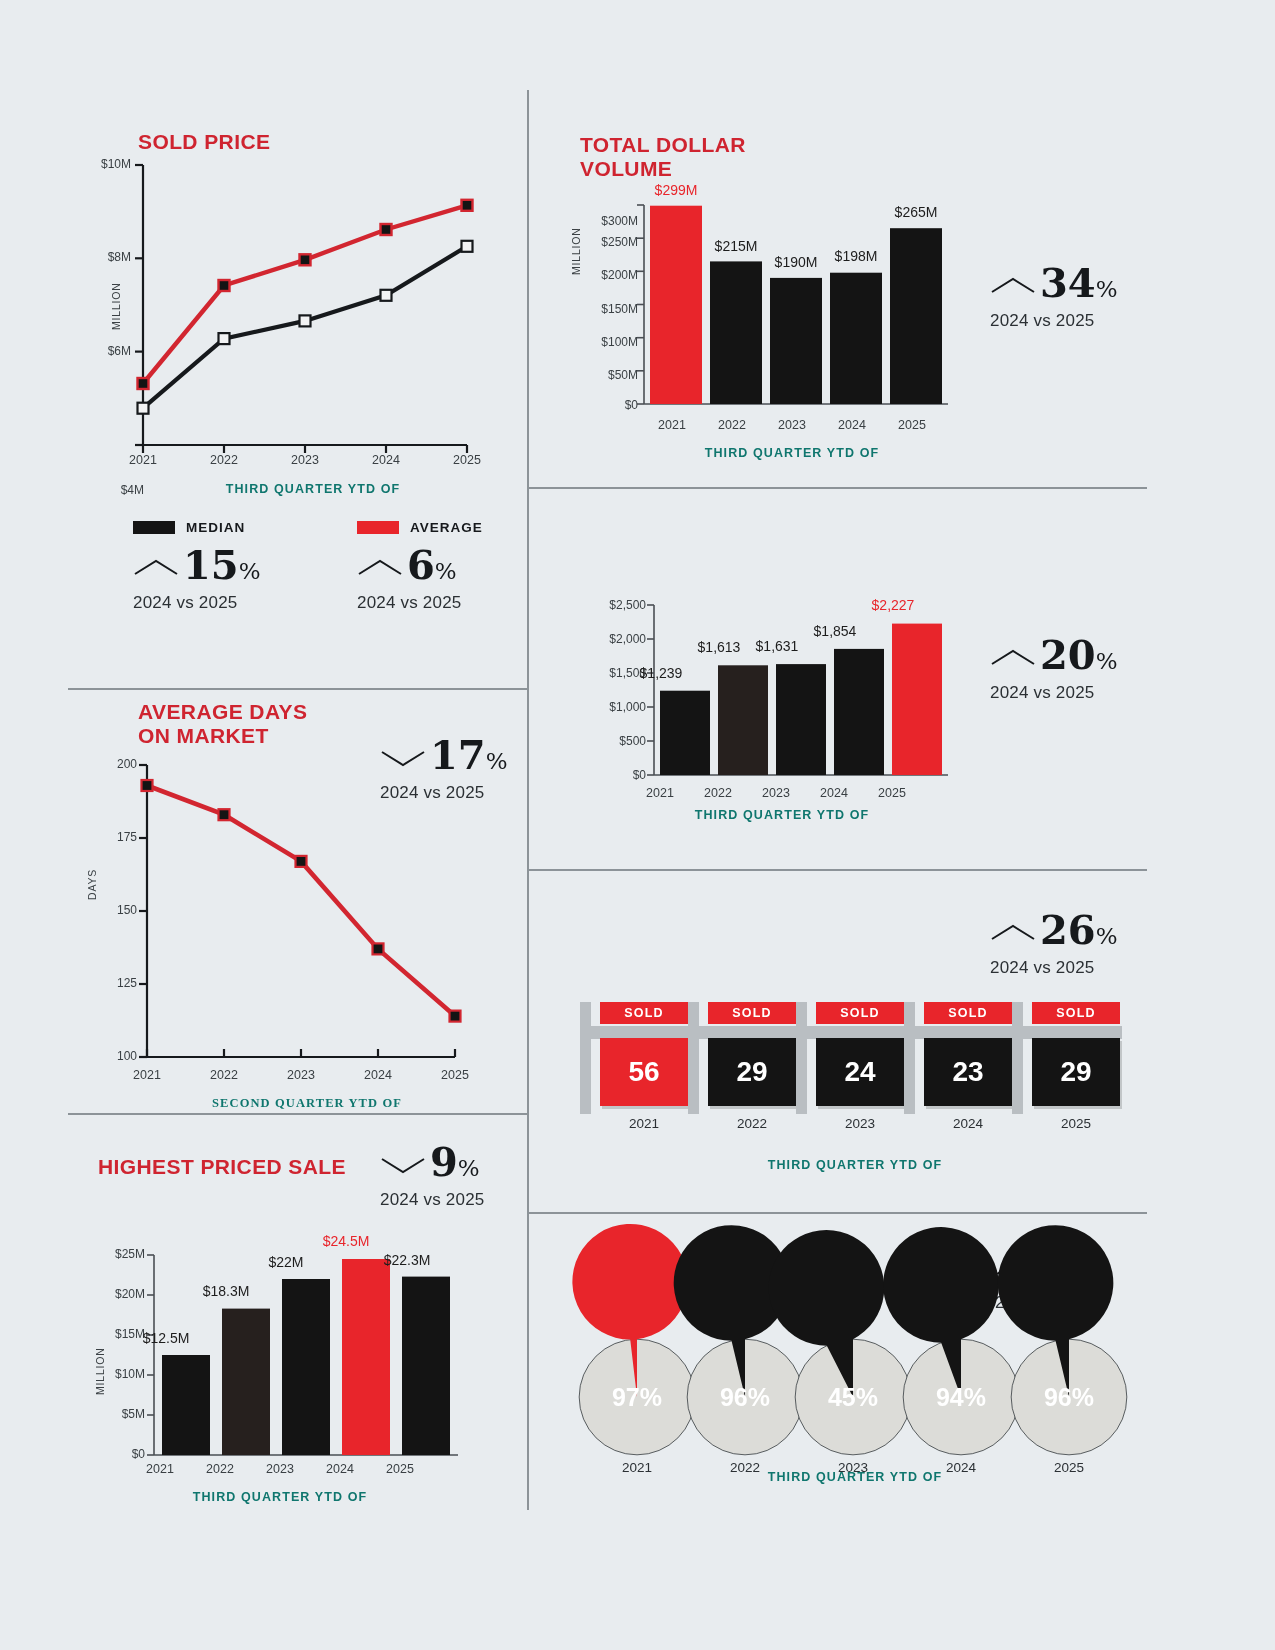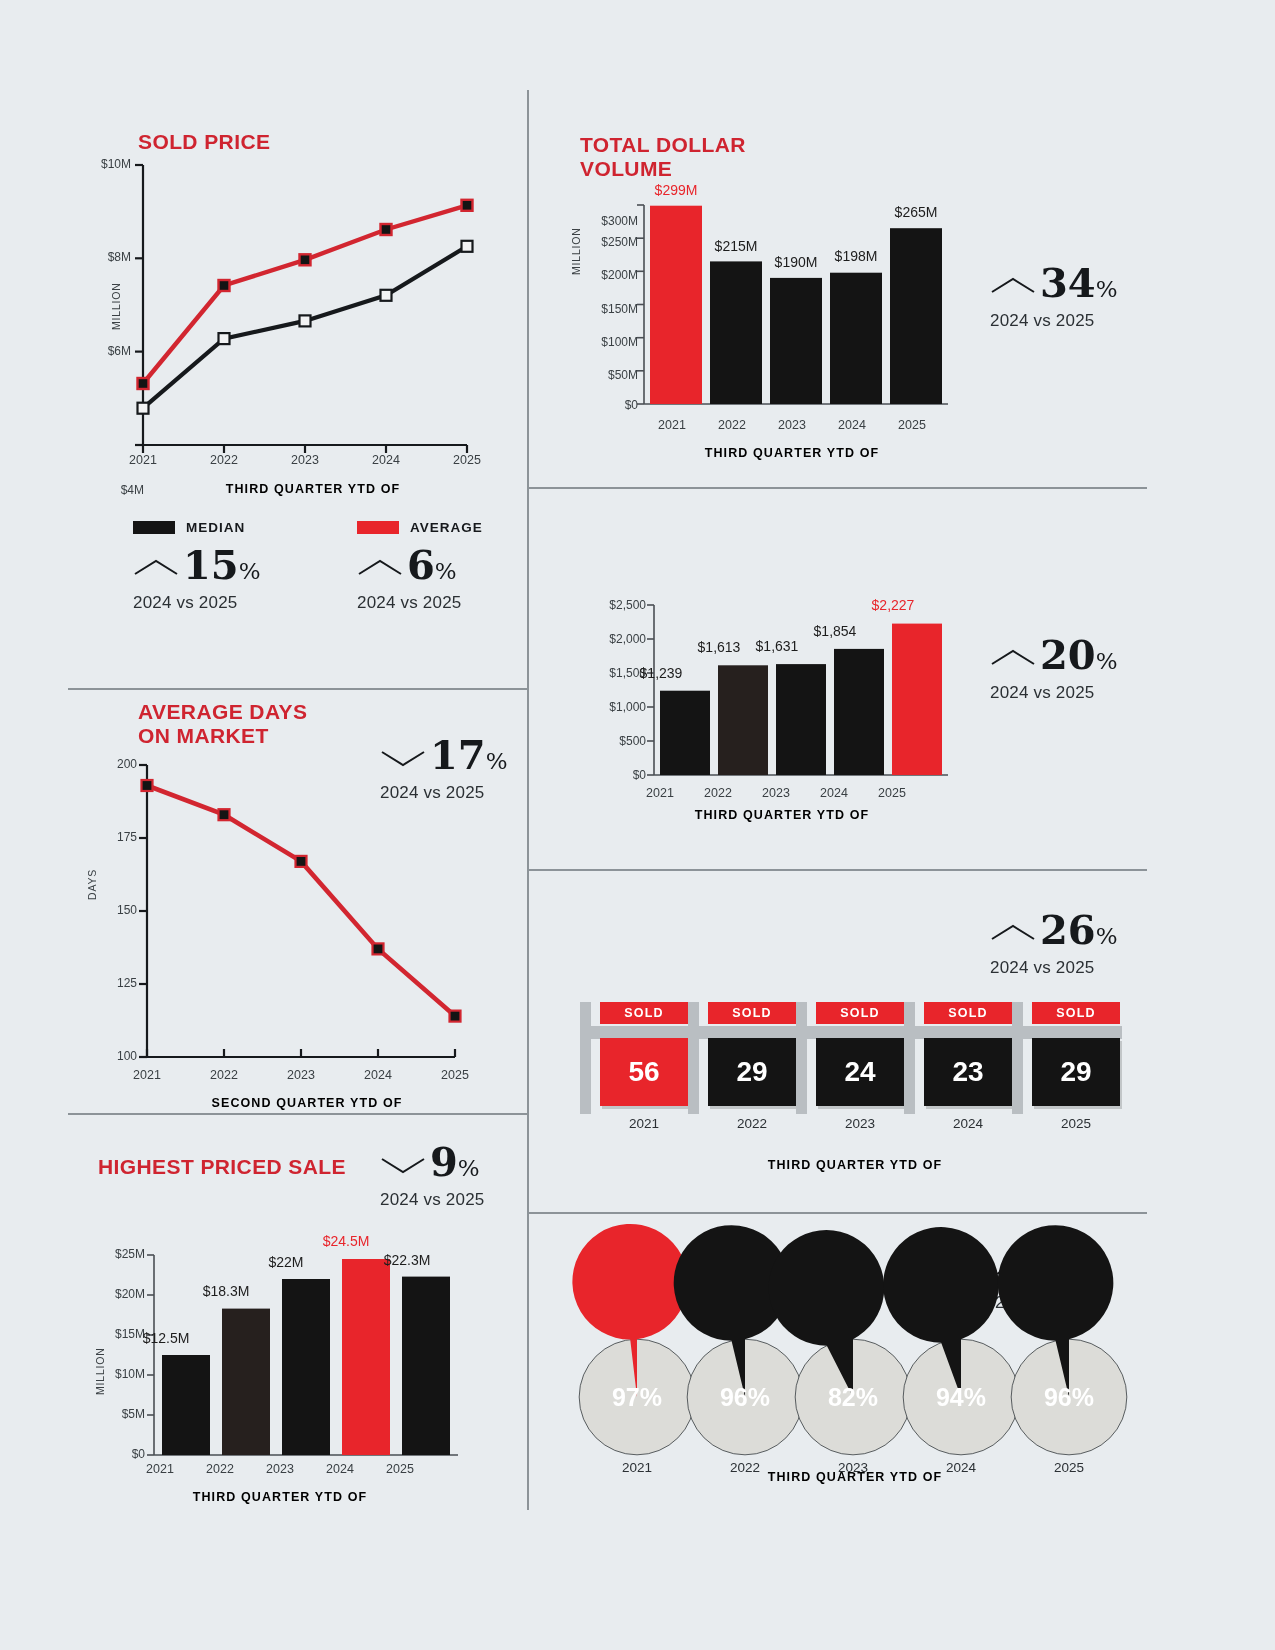--- a/index.html
+++ b/index.html
@@ -17,21 +17,21 @@
   .vdiv{position:absolute;width:2px;background:#8c9398;}
   .hdiv{position:absolute;height:2px;background:#8c9398;}
 
   
   .sec-title{
     color:#cf2430;font-weight:bold;letter-spacing:.4px;
     font-size:21px;line-height:24px;text-transform:uppercase;
   }
   .axis-title{
     font-size:12.5px;font-weight:bold;letter-spacing:1.1px;
-    color:#000000;text-transform:uppercase;text-align:center;
+    color:#0f766e;text-transform:uppercase;text-align:center;
   }
   .ylabel{
     font-size:10.5px;letter-spacing:.8px;color:#3a4044;
     transform:rotate(-90deg);transform-origin:left top;white-space:nowrap;
   }
   .tick-y{font-size:12px;color:#3a4044;text-align:right;white-space:nowrap;position:absolute;}
   .tick-x{font-size:12.5px;color:#3a4044;text-align:center;position:absolute;}
   .val-lbl{font-size:14px;color:#1d1d1d;text-align:center;position:absolute;white-space:nowrap;}
   .val-lbl.red{color:#e8252b;}
 
@@ -230,21 +230,21 @@
   <div class="tick-y" style="left:105px;top:903px;width:32px;">150</div>
   <div class="tick-y" style="left:105px;top:976px;width:32px;">125</div>
   <div class="tick-y" style="left:105px;top:1049px;width:32px;">100</div>
 
   <div class="tick-x" style="left:117px;top:1068px;width:60px;">2021</div>
   <div class="tick-x" style="left:194px;top:1068px;width:60px;">2022</div>
   <div class="tick-x" style="left:271px;top:1068px;width:60px;">2023</div>
   <div class="tick-x" style="left:348px;top:1068px;width:60px;">2024</div>
   <div class="tick-x" style="left:425px;top:1068px;width:60px;">2025</div>
 
-  <div class="axis-title" style="position:absolute;left:127px;top:1096px;width:360px;">SECOND QUARTER YTD OF</div>
+  <div class="axis-title" style="position:absolute;left:127px;top:1096px;width:360px;font-family:Liberation Serif, serif;">SECOND QUARTER YTD OF</div>
 
   <div class="sec-title" style="position:absolute;left:98px;top:1155px;">HIGHEST PRICED SALE</div>
 
   <div class="stat" style="left:380px;top:1142px;">
     <div class="stat-row">
       <svg class="arrow" viewBox="0 0 46 22">
         <polyline points="2,5 23,18 44,5" fill="none" stroke="#16191c" stroke-width="2"></polyline>
       </svg>
       <span class="stat-num"><span>9</span><span class="pc">%</span></span>
     </div>
@@ -486,21 +486,21 @@
     </svg>
     <div class="pie-lbl">96%</div>
     <div class="pie-year">2022</div>
   </div>
 
   <div class="pie-wrap" style="left:794px;top:1338px;">
     <svg width="118" height="118" viewBox="0 0 100 100">
       <circle cx="50" cy="50" r="49" fill="#dcdcd8" stroke="#3a4044" stroke-width="0.7"></circle>
       <path d="M50,50 L50,1 A49,49 0 1,0 27.85,6.47 Z" fill="#141414"></path>
     </svg>
-    <div class="pie-lbl">82%</div>
+    <div class="pie-lbl">45%</div>
     <div class="pie-year">2023</div>
   </div>
 
   <div class="pie-wrap" style="left:902px;top:1338px;">
     <svg width="118" height="118" viewBox="0 0 100 100">
       <circle cx="50" cy="50" r="49" fill="#dcdcd8" stroke="#3a4044" stroke-width="0.7"></circle>
       <path d="M50,50 L50,1 A49,49 0 1,0 33.21,4.03 Z" fill="#141414"></path>
     </svg>
     <div class="pie-lbl">94%</div>
     <div class="pie-year">2024</div>

